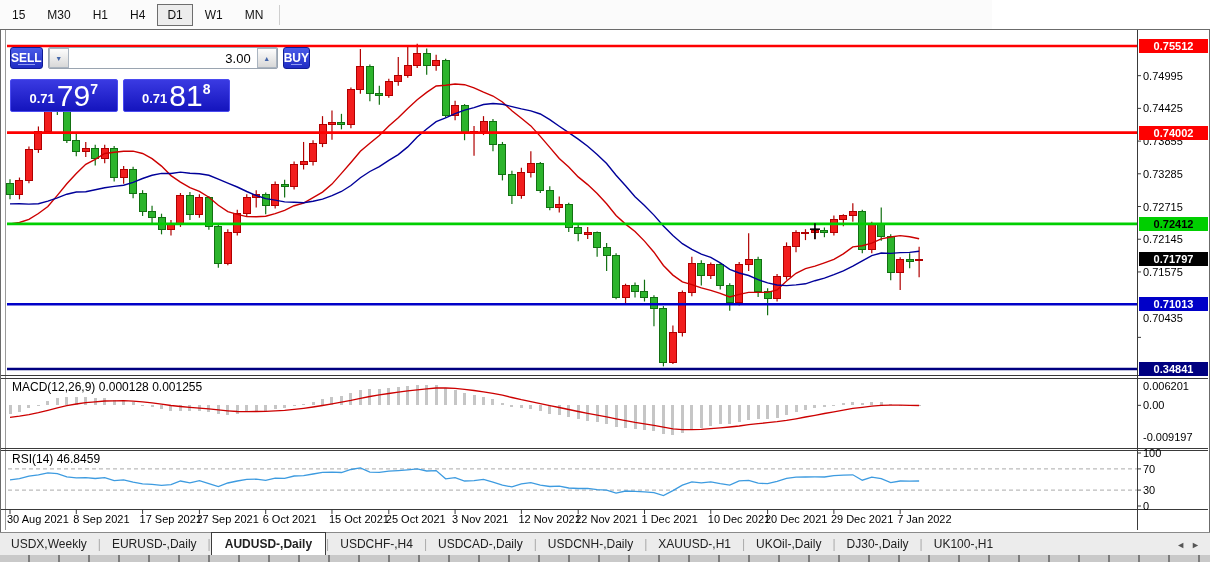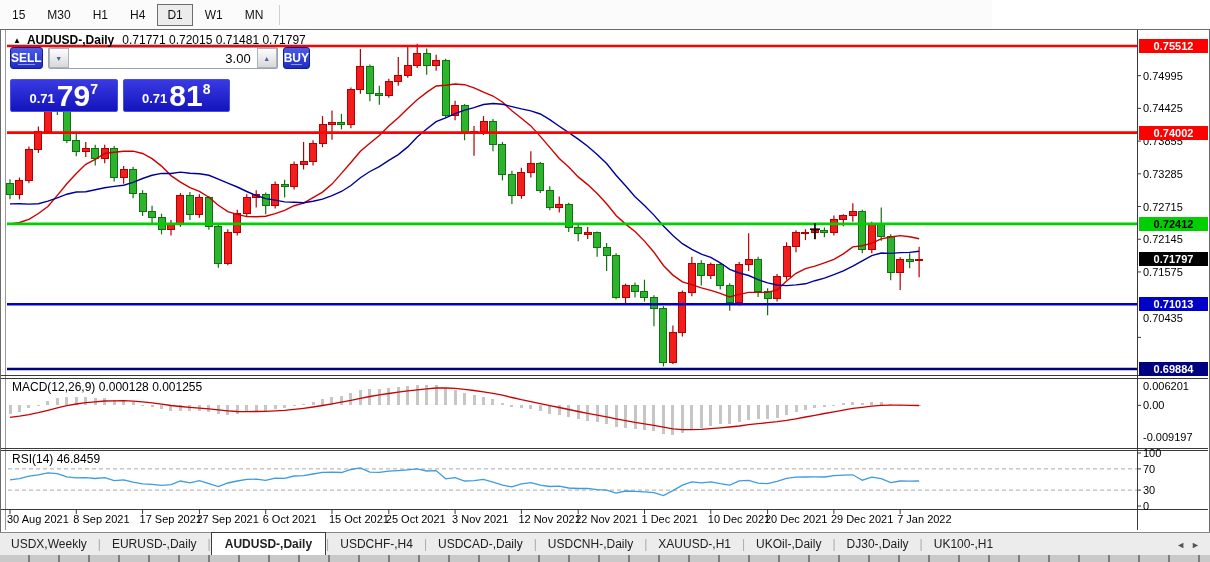--- a/index.html
+++ b/index.html
@@ -26,21 +26,21 @@
   #tp-spin{flex:1;display:flex;margin:0 5px;border:1px solid #9aa4b0;background:#c4b5fd;border-radius:2px;}
   .spin-btn{width:18px;background:linear-gradient(#fdfdfd,#d8d8d8);border:1px solid #aab4c0;color:#4466aa;
             font-size:7px;text-align:center;line-height:20px;cursor:pointer;}
   #vol-field{flex:1;background:#fff;border:0;font-size:13px;color:#000;text-align:right;padding:0 6px;
              font-family:"Liberation Sans",sans-serif;}
   #tp-row2{display:flex;margin-top:10px;height:33px;}
   .price-box{width:106px;background:linear-gradient(#3a3ae2,#1414bd);border:1px solid #4a4af0;border-radius:2px;
              color:#fff;display:flex;align-items:flex-end;justify-content:center;padding-bottom:2px;cursor:pointer;}
   .price-box + .price-box{margin-left:5px;}
   .pb-base{font-size:13px;font-weight:bold;margin:0 2px 3px 0;}
-  .pb-big{font-size:30px;font-weight:bold;line-height:26px;}
+  .pb-big{font-size:30px;font-weight:normal;line-height:26px;}
   .pb-sup{font-size:14px;font-weight:bold;align-self:flex-start;margin-top:1px;}
   
   #labels{position:absolute;left:0;top:0;width:1210px;height:562px;pointer-events:none;z-index:5;}
   .ax-label{position:absolute;left:1143px;transform:translateY(-50%);font-size:11px;color:#000;white-space:nowrap;}
   .ax-badge{position:absolute;left:1139px;width:69px;height:14px;transform:translateY(-50%);
             font-size:11px;font-weight:bold;text-align:center;line-height:14px;white-space:nowrap;}
   .date-label{position:absolute;top:513px;font-size:11px;color:#000;white-space:nowrap;}
   .ind-label{position:absolute;font-size:12px;color:#000;white-space:nowrap;z-index:6;}
   
   #tabbar{position:absolute;left:0;top:532px;width:1210px;height:23px;background:#ececec;
@@ -67,23 +67,20 @@
       <div class="tf-item">H4</div>
       <div class="tf-item active">D1</div>
       <div class="tf-item">W1</div>
       <div class="tf-item">MN</div>
       <div class="tf-sep"></div>
     </div>
 
   <div id="chart-window"></div>
   <div id="pane-edge"></div>
 
-  <div id="title-row">
-    <span class="tri">▲</span><span class="sym">AUDUSD-,Daily</span><span>0.71771 0.72015 0.71481 0.71797</span>
-  </div>
 
   <div id="trade-panel">
     <div id="tp-row1">
       <div class="tp-btn"><span>SELL</span><span class="ul"></span></div>
       <div id="tp-spin">
         <div class="spin-btn">▼</div>
         <input id="vol-field" value="3.00" style="">
         <div class="spin-btn">▲</div>
       </div>
       <div class="tp-btn"><span>BUY</span><span class="ul"></span></div>
@@ -472,21 +469,21 @@
       <div class="ax-label" style="top: 173.808px;">0.73285</div>
       <div class="ax-label" style="top: 206.52px;">0.72715</div>
       <div class="ax-label" style="top: 239.232px;">0.72145</div>
       <div class="ax-label" style="top: 271.944px;">0.71575</div>
       <div class="ax-label" style="top: 318px;">0.70435</div>
       <div class="ax-badge" style="top: 46px; background: rgb(254, 0, 0); color: rgb(255, 255, 255);">0.75512</div>
       <div class="ax-badge" style="top: 132.659px; background: rgb(254, 0, 0); color: rgb(255, 255, 255);">0.74002</div>
       <div class="ax-badge" style="top: 223.909px; background: rgb(0, 207, 0); color: rgb(0, 0, 0);">0.72412</div>
       <div class="ax-badge" style="top: 259.204px; background: rgb(0, 0, 0); color: rgb(255, 255, 255);">0.71797</div>
       <div class="ax-badge" style="top: 304.198px; background: rgb(0, 0, 200); color: rgb(255, 255, 255);">0.71013</div>
-      <div class="ax-badge" style="top: 368.991px; background: rgb(0, 0, 128); color: rgb(255, 255, 255);">0.69884</div>
+      <div class="ax-badge" style="top: 368.991px; background: rgb(0, 0, 128); color: rgb(255, 255, 255);">0.34841</div>
       <div class="ax-label" style="top: 386px;">0.006201</div>
       <div class="ax-label" style="top: 405.356px;">0.00</div>
       <div class="ax-label" style="top: 437px;">-0.009197</div>
       <div class="ax-label" style="top: 453px;">100</div>
       <div class="ax-label" style="top: 468.9px;">70</div>
       <div class="ax-label" style="top: 490.1px;">30</div>
       <div class="ax-label" style="top: 506px;">0</div>
       <div class="date-label" style="top: 513px; left: 7px;">30 Aug 2021</div>
       <div class="date-label" style="top: 513px; left: 73.29px;">8 Sep 2021</div>
       <div class="date-label" style="top: 513px; left: 139.58px;">17 Sep 2021</div>

